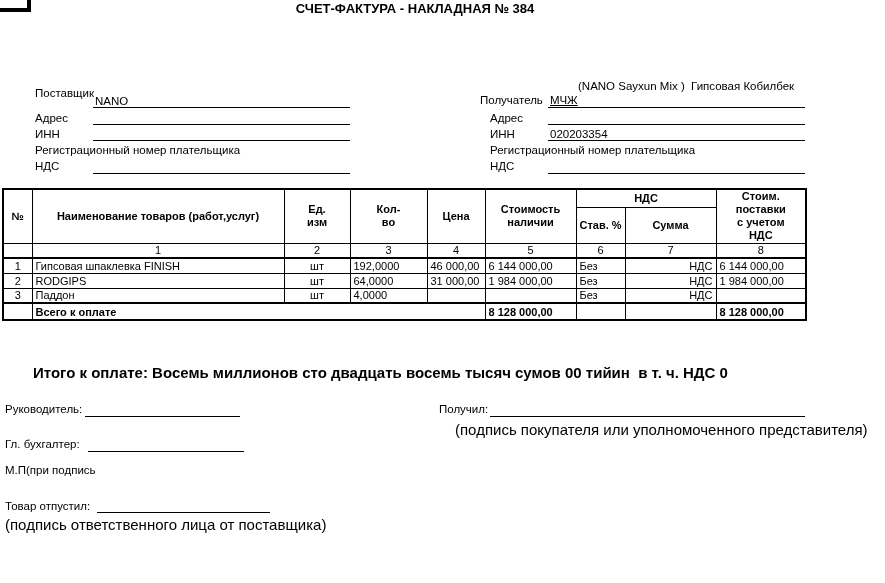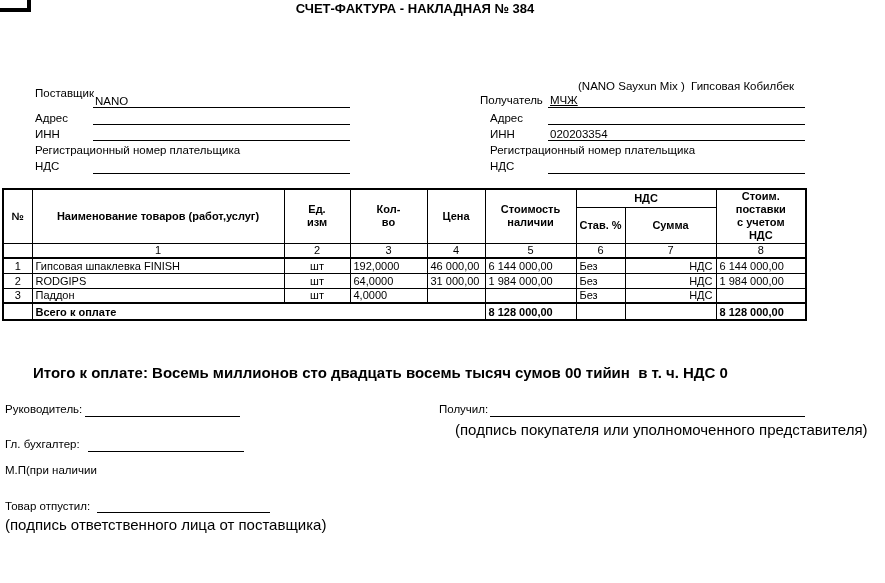--- a/index.html
+++ b/index.html
@@ -169,21 +169,21 @@
   </table>
 
 <div class="summary">Итого к оплате: Восемь миллионов сто двадцать восемь тысяч сумов 00 тийин  в т. ч. НДС 0</div>
 
 <span class="lbl" style="left:5px; top:403px;">Руководитель:</span>
 <div class="sigline" style="left:85px; top:416px; width:155px;"></div>
 
 <span class="lbl" style="left:5px; top:438px;">Гл. бухгалтер:</span>
 <div class="sigline" style="left:88px; top:451px; width:156px;"></div>
 
-<span class="lbl" style="left:5px; top:464px;">М.П(при наличии</span>
+<span class="lbl" style="left:5px; top:464px;">М.П(при подпись</span>
 
 <span class="lbl" style="left:5px; top:500px;">Товар  отпустил:</span>
 <div class="sigline" style="left:97px; top:512px; width:173px;"></div>
 <span class="caption" style="left:5px; top:516px;">(подпись ответственного лица от поставщика)</span>
 
 <span class="lbl" style="left:418px; top:403px;padding-left:21px;">Получил:</span>
 <div class="sigline" style="left:490px; top:416px; width:315px;"></div>
 <span class="caption" style="left:455px; top:421px;">(подпись покупателя или уполномоченного представителя)</span>
 
 </body></html>

